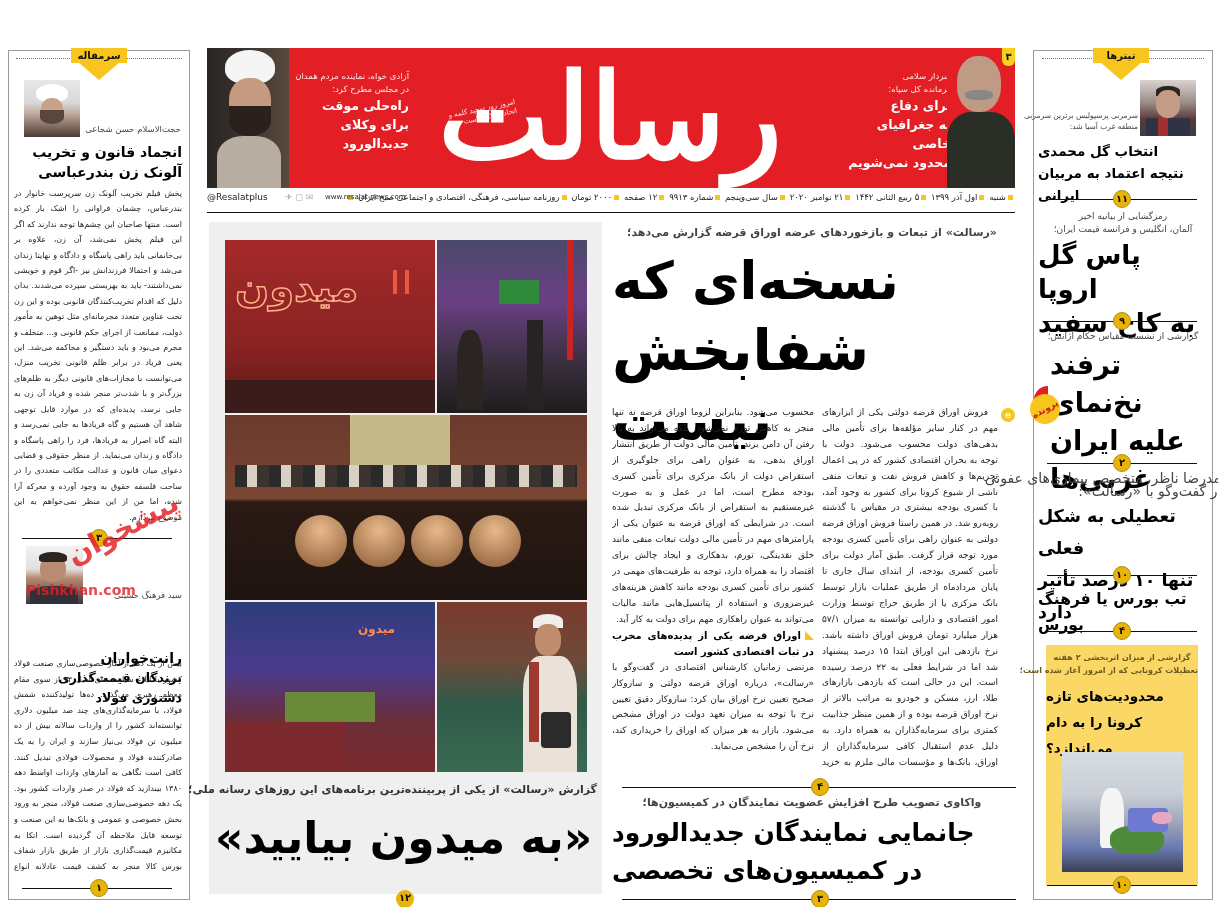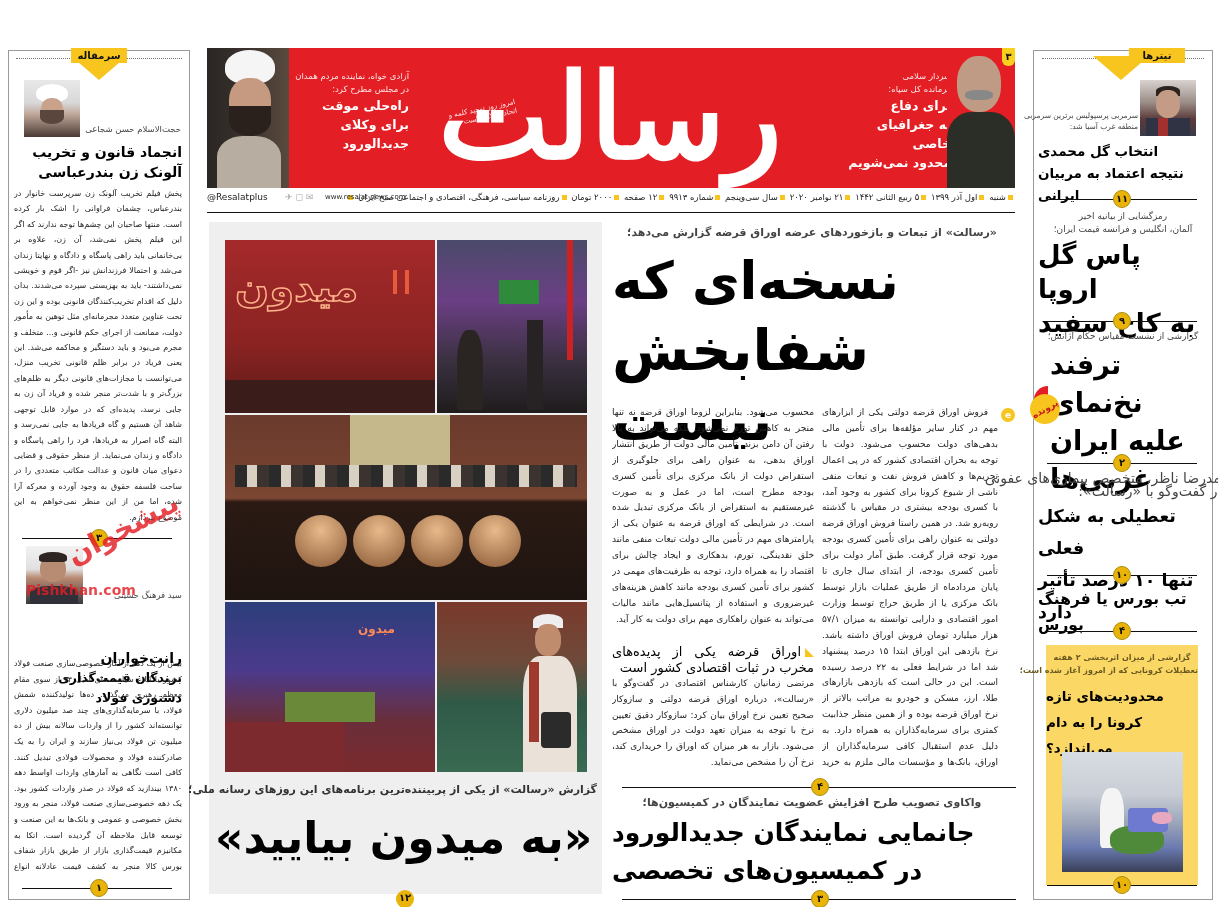--- a/index.html
+++ b/index.html
@@ -179,41 +179,41 @@
 <div class="abs kicker" style="left:612px; top:226px; width:400px; font-size:11px; font-weight:bold; color:#444;">«رسالت» از تبعات و بازخوردهای عرضه اوراق قرضه گزارش می‌دهد؛</div>
 <div class="abs hl" style="left:612px; top:246px; width:400px; font-size:52px; line-height:70px;">
   <div>نسخه‌ای که</div>
   <div style="font-size:56px;">شفابخش نیست</div>
 </div>
 
 <div class="abs" style="left:1001px; top:408px; width:14px; height:14px; border-radius:50%; background:#f7c51d; color:#fff; font-size:9px; text-align:center; line-height:14px; font-weight:bold;">e</div>
 <div class="abs body" style="left:822px; top:405px; width:176px; height:368px; overflow:hidden; text-indent:10px;">فروش اوراق قرضه دولتی یکی از ابزارهای مهم در کنار سایر مؤلفه‌ها برای تأمین مالی بدهی‌های دولت محسوب می‌شود. دولت با توجه به بحران اقتصادی کشور که در پی اعمال تحریم‌ها و کاهش فروش نفت و تبعات منفی ناشی از شیوع کرونا برای کشور به وجود آمد، با کسری بودجه بیشتری در مقیاس با گذشته روبه‌رو شد. در همین راستا فروش اوراق قرضه دولتی به عنوان راهی برای تأمین کسری بودجه مورد توجه قرار گرفت. طبق آمار دولت برای تأمین کسری بودجه، از ابتدای سال جاری تا پایان مردادماه از طریق عملیات بازار توسط بانک مرکزی یا از طریق حراج توسط وزارت امور اقتصادی و دارایی توانسته به میزان ۵۷/۱ هزار میلیارد تومان فروش اوراق داشته باشد. نرخ بازدهی این اوراق ابتدا ۱۵ درصد پیشنهاد شد اما در شرایط فعلی به ۲۲ درصد رسیده است. این در حالی است که بازدهی بازارهای طلا، ارز، مسکن و خودرو به مراتب بالاتر از نرخ اوراق قرضه بوده و از همین منظر جذابیت کمتری برای سرمایه‌گذاران به همراه دارد. به دلیل عدم استقبال کافی سرمایه‌گذاران از اوراق، بانک‌ها و مؤسسات مالی ملزم به خرید این اوراق شدند که از مهم‌ترین نتایج این اقدام، می‌توان به افزایش رشد نقدینگی و خلق پول در کشور اشاره کرد که تورم، اولین محصول آن</div>
 <div class="abs body" style="left:612px; top:405px; width:202px; height:368px; overflow:hidden;">
   <div>محسوب می‌شود. بنابراین لزوما اوراق قرضه نه تنها منجر به کاهش تورم نمی‌شود، بلکه می‌تواند به بالا رفتن آن دامن بزند. تأمین مالی دولت از طریق انتشار اوراق بدهی، به عنوان راهی برای جلوگیری از استقراض دولت از بانک مرکزی برای تأمین کسری بودجه مطرح است، اما در عمل و به صورت غیرمستقیم به استقراض از بانک مرکزی تبدیل شده است. در شرایطی که اوراق قرضه به عنوان یکی از پارامترهای مهم در تأمین مالی دولت تبعات منفی مانند خلق نقدینگی، تورم، بدهکاری و ایجاد چالش برای اقتصاد را به همراه دارد، توجه به ظرفیت‌های مهمی در کشور برای تأمین کسری بودجه مانند کاهش هزینه‌های غیرضروری و استفاده از پتانسیل‌هایی مانند مالیات می‌تواند به عنوان راهکاری مهم برای دولت به کار آید.</div>
-  <div style="font-weight:normal; font-size:13px; line-height:16px; color:#000; margin-top:16px;">
+  <div style="font-weight:bold; font-size:10px; line-height:16px; color:#000; margin-top:0;">
     <span class="bullet-y"></span><span>اوراق قرضه یکی از پدیده‌های مخرب در ثبات اقتصادی کشور است</span>
   </div>
   <div>مرتضی زمانیان کارشناس اقتصادی در گفت‌وگو با «رسالت»، درباره اوراق قرضه دولتی و سازوکار صحیح تعیین نرخ اوراق بیان کرد: سازوکار دقیق تعیین نرخ با توجه به میزان تعهد دولت در اوراق مشخص می‌شود. بازار به هر میزان که اوراق را خریداری کند، نرخ آن را مشخص می‌نماید.</div>
 </div>
 
 <div class="pageline" style="left:622px; top:787px; width:394px; border-top-width:1.5px;"></div>
 <div class="pnum" style="left:811px; top:778px;">۴</div>
 
 <div class="abs kicker" style="left:612px; top:796px; width:400px; font-size:11px; font-weight:bold; color:#444;">واکاوی تصویب طرح افزایش عضویت نمایندگان در کمیسیون‌ها؛</div>
 <div class="abs hl" style="left:612px; top:814px; width:400px; font-size:25px; line-height:38px;">
   <div>جانمایی نمایندگان جدیدالورود</div>
   <div>در کمیسیون‌های تخصصی</div>
 </div>
 <div class="pageline" style="left:622px; top:899px; width:394px; border-top-width:1.5px;"></div>
 <div class="pnum" style="left:811px; top:890px;">۳</div>
 
 <div class="sidebox" style="left:1033px; top:50px; width:180px; height:850px;"></div>
 <div class="dotline" style="left:1042px; top:58px; width:162px;"></div>
 <div class="tagtri" style="left:1093px; top:56px;"></div>
-<div class="tagbox" style="left:1093px; top:48px; width:56px;margin-left:36px;">تیترها</div>
+<div class="tagbox" style="left:1093px; top:48px; width:56px;">تیترها</div>
 
 <div class="photo" style="left:1140px; top:80px; width:56px; height:56px; background:linear-gradient(180deg,#d9d2cf 0%,#9b8d88 40%,#5a3a3a 70%,#3a3a4a 100%);">
   <div style="position:absolute; left:16px; top:6px; width:24px; height:10px; background:#2a2420; border-radius:50% 50% 0 0;"></div>
   <div style="position:absolute; left:16px; top:10px; width:24px; height:28px; background:#c49b84; border-radius:45%;"></div>
   <div style="position:absolute; left:6px; top:38px; width:44px; height:18px; background:#2f3344;"></div>
   <div style="position:absolute; left:18px; top:38px; width:10px; height:18px; background:#a33030;"></div>
 </div>
 <div class="abs kicker" style="left:1040px; top:110px; width:98px; text-align:right; font-size:7.5px; line-height:11px;">
   <div>سرمربی پرسپولیس برترین سرمربی</div>
   <div>منطقه غرب آسیا شد:</div>

